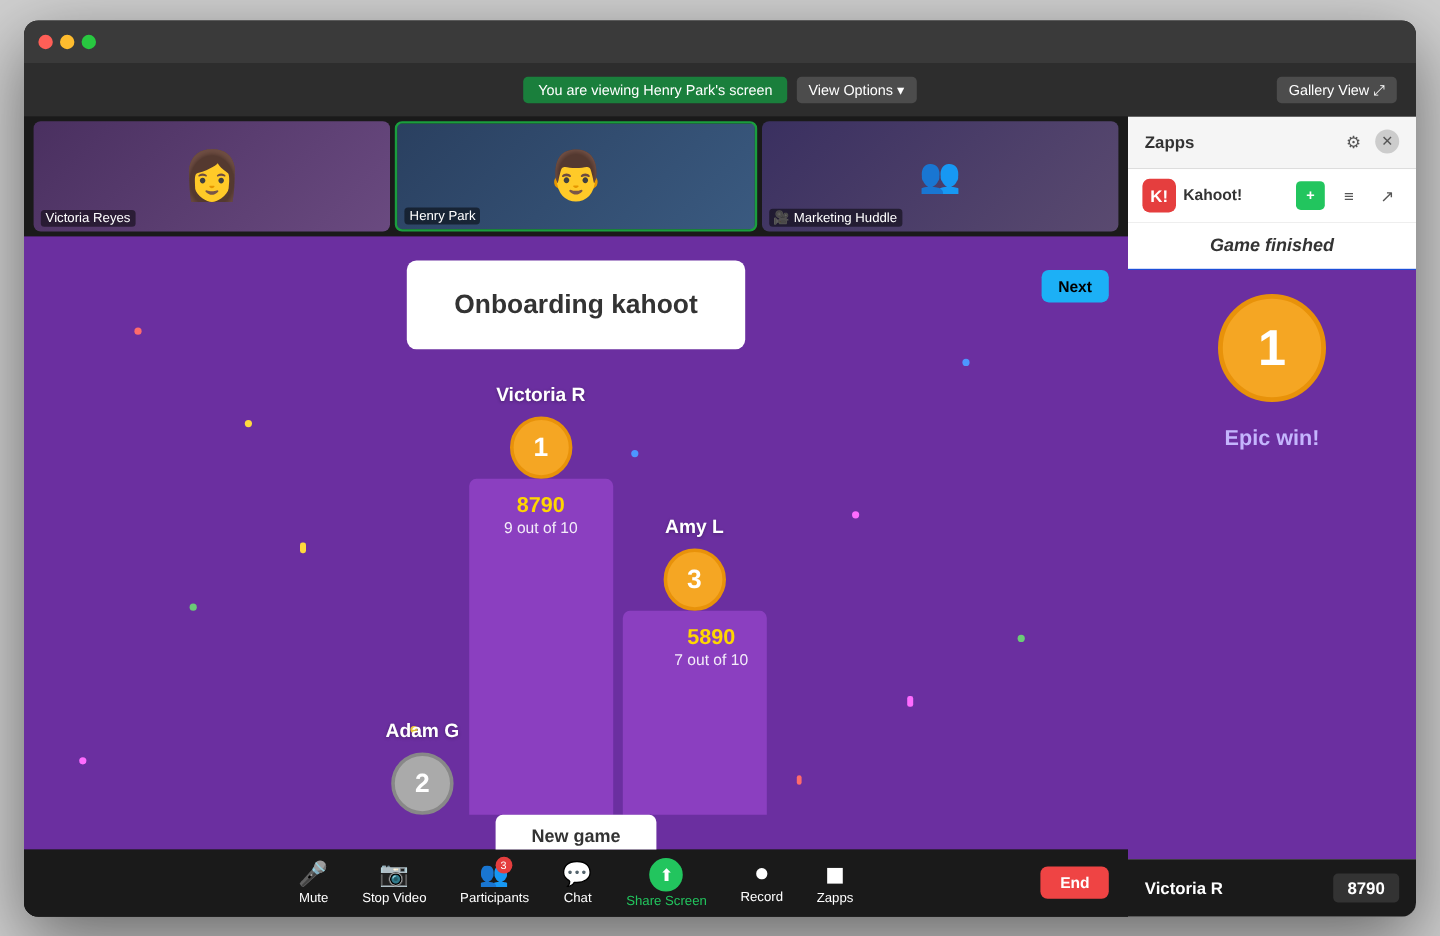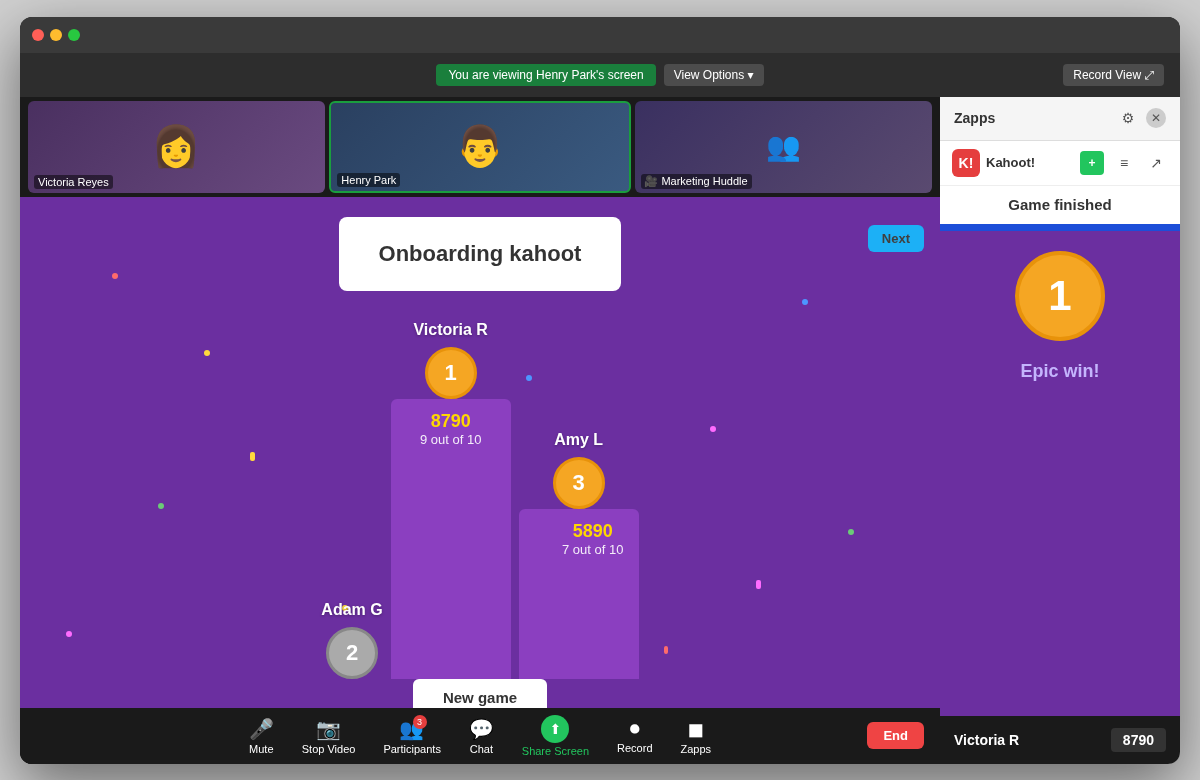--- a/index.html
+++ b/index.html
@@ -178,21 +178,21 @@
       font-size: 22px;
       font-weight: 700;
       color: #333;
       text-align: center;
     }
     .next-btn {
       position: absolute;
       right: 16px;
       top: 28px;
       background: #1cb0f6;
-      color: #404040;
+      color: #000000;
       border: none;
       border-radius: 6px;
       padding: 6px 14px;
       font-size: 13px;
       font-weight: 600;
       cursor: pointer;
       z-index: 3;
     }
     
     .podium-container {
@@ -394,21 +394,22 @@
       justify-content: center;
       font-size: 14px;
       cursor: pointer;
       color: #555;
     }
     
     .game-finished-header {
       background: white;
       padding: 10px 0;
       text-align: center;
-      border-bottom: 7px solid #1d4ed8;
+      border-bottom: 1px solid #1d4ed8;
+      font-style: italic;
     }
     .game-finished-text {
       font-size: 15px;
       font-weight: 700;
       color: #333;
     }
     .first-place-area {
       background: #6b2fa0;
       flex: 1;
       display: flex;
@@ -496,21 +497,21 @@
       <div class="traffic-light tl-yellow"></div>
       <div class="traffic-light tl-green"></div>
     </div>
   </div>
 
   <div class="window-body">
 
     <div class="zoom-top-bar">
       <div class="viewing-banner">You are viewing Henry Park's screen</div>
       <div class="view-options-btn">View Options ▾</div>
-      <div class="gallery-view-btn">Record View ⤢</div>
+      <div class="gallery-view-btn">Gallery View ⤢</div>
     </div>
 
     <div class="main-content">
 
       <div class="zoom-area">
 
         <div class="video-thumbnails">
           <div class="video-thumb thumb-victoria">
             <div class="thumb-person" style="font-size:40px;">👩</div>
             <div class="video-thumb-label">Victoria Reyes</div>

